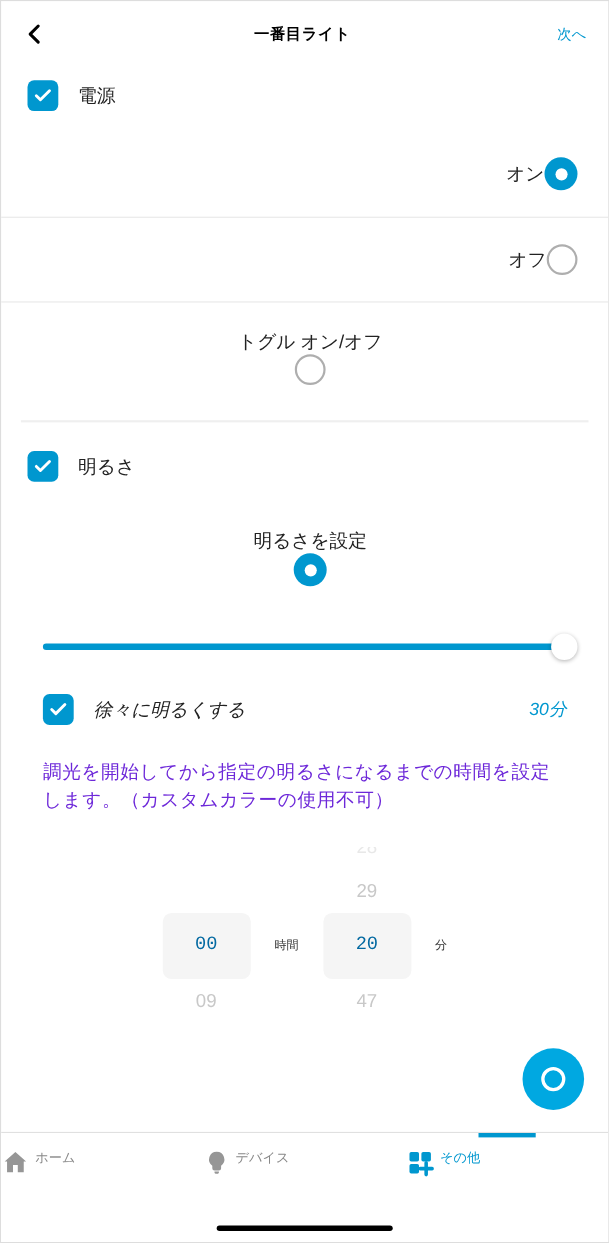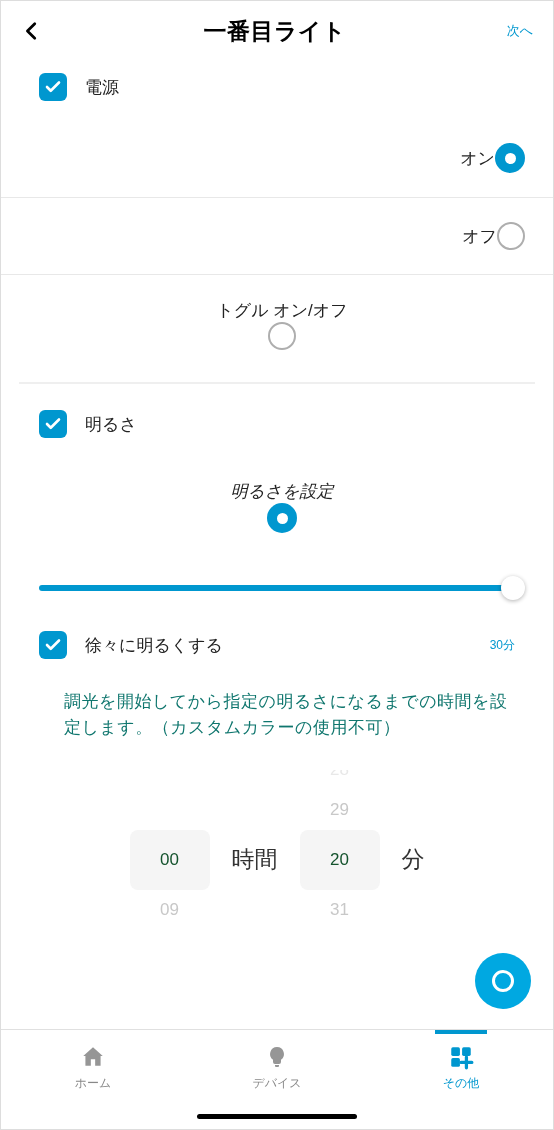--- a/index.html
+++ b/index.html
@@ -14,36 +14,35 @@
 }
 .header {
   display: flex;
   align-items: center;
   justify-content: space-between;
   padding: 14px 20px;
   height: 60px;
 }
 .back-icon svg { display: block; }
 .title {
-  font-size: 23px;
+  font-size: 14px;
   font-weight: 700;
   letter-spacing: 0.5px;
 }
 .next-link {
   color: #0097cf;
   font-size: 13px;
   font-weight: 500;
 }
 
 .section-header {
   display: flex;
   align-items: center;
   padding: 12px 24px 18px 24px;
   gap: 18px;
-  margin-left: 14px;
 }
 .checkbox {
   width: 28px;
   height: 28px;
   border-radius: 6px;
   background: #0097cf;
   display: flex;
   align-items: center;
   justify-content: center;
 }
@@ -115,41 +114,41 @@
   box-shadow: 0 1px 4px rgba(0,0,0,0.3);
 }
 
 .sub-section {
   padding: 0 38px;
 }
 .sub-row {
   display: flex;
   align-items: center;
   justify-content: space-between;
+  font-style: italic;
 }
 .sub-row-left {
   display: flex;
   align-items: center;
   gap: 18px;
 }
 .sub-label {
   font-size: 17px;
   color: #222;
 }
 .sub-value {
   color: #0097cf;
-  font-size: 12px;
+  font-size: 16px;
 }
 .description {
   margin-top: 30px;
   font-size: 17px;
   line-height: 1.55;
-  color: #0f766e;
+  color: #6d28d9;
   letter-spacing: 0.5px;
-  margin-left: 25px;
 }
 
 .picker {
   margin-top: 28px;
   display: flex;
   align-items: center;
   justify-content: center;
   gap: 22px;
   height: 180px;
   position: relative;
@@ -168,30 +167,31 @@
   height: 40px;
   display:flex;align-items:center;
 }
 .picker-col .faded {
   color: #c8c8c8;
   font-weight: 400;
   height: 40px;
   display:flex;align-items:center;
 }
 .picker-col .selected {
-  color: #14532d;
+  color: #0369a1;
   font-weight: 400;
   height: 60px;
   width: 80px;
   display:flex;align-items:center;justify-content:center;
   background: #f5f5f5;
   border-radius: 8px;
+  font-family: Liberation Mono, monospace;
 }
 .picker-unit {
-  font-size: 23px;
+  font-size: 11px;
   color: #333;
 }
 
 .fab {
   position: absolute;
   right: 22px;
   bottom: 120px;
   width: 56px;
   height: 56px;
   border-radius: 50%;
@@ -213,22 +213,21 @@
   left: 0;
   right: 0;
   height: 100px;
   border-top: 1px solid #e0e0e0;
   display: flex;
   background: #fff;
 }
 .tab {
   flex: 1;
   display: flex;
-  flex-direction: column;
-  align-items: center;
+  flex-direction: row;
   justify-content: flex-start;
   padding-top: 14px;
   gap: 5px;
   position: relative;
 }
 .tab-label {
   font-size: 12px;
   color: #888;
 }
 .tab.active .tab-label { color: #0097cf; }
@@ -292,21 +291,21 @@
 
 <div class="section-header">
   <div class="checkbox">
     <svg width="18" height="18" viewBox="0 0 24 24" fill="none" stroke="#fff" stroke-width="3.5" stroke-linecap="round" stroke-linejoin="round">
         <polyline points="4 12 9 17 20 6"></polyline>
       </svg>
   </div>
   <div class="section-label">明るさ</div>
 </div>
 
-<div class="option-row last" style="border-bottom:none;font-style:italic;">
+<div class="option-row last" style="border-bottom:none;">
   <div class="option-label">明るさを設定</div>
   <div class="radio-selected"></div>
 </div>
 
 <div class="slider-wrap">
   <div class="slider-track">
     <div class="slider-thumb"></div>
   </div>
 </div>
 
@@ -331,21 +330,21 @@
     <div class="faded"></div>
     <div class="selected">00</div>
     <div class="faded">09</div>
     <div class="faded-far"></div>
   </div>
   <div class="picker-unit">時間</div>
   <div class="picker-col">
     <div class="faded-far">28</div>
     <div class="faded">29</div>
     <div class="selected">20</div>
-    <div class="faded">31</div>
+    <div class="faded">47</div>
     <div class="faded-far"></div>
   </div>
   <div class="picker-unit">分</div>
 </div>
 
 <div class="fab">
   <div class="fab-inner"></div>
 </div>
 
 <div class="tabbar">

